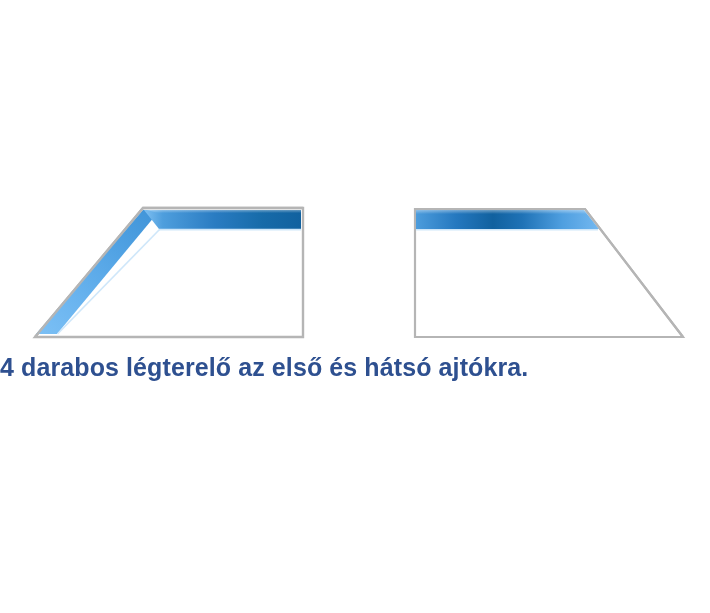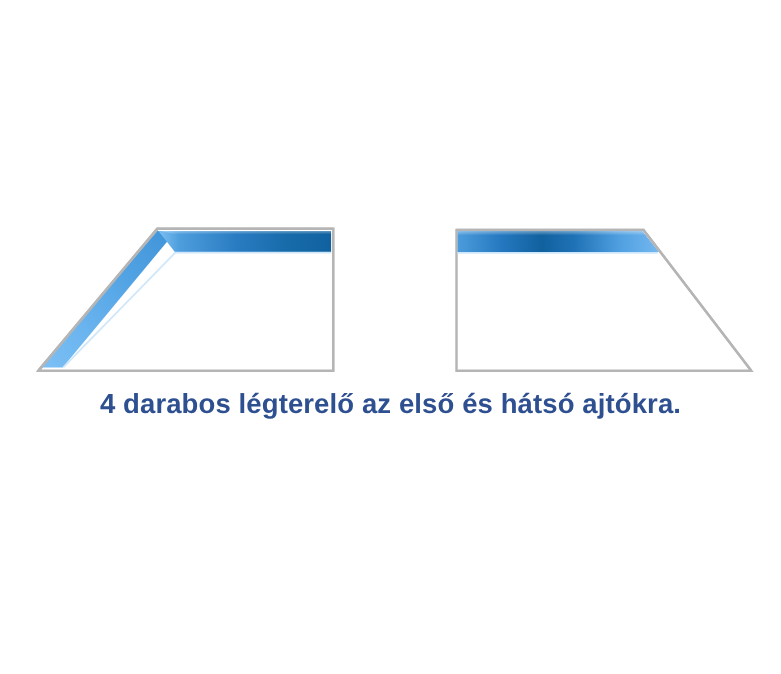--- a/index.html
+++ b/index.html
@@ -26,21 +26,20 @@
     top: 0;
     width: 710px;
     height: 613px;
     display: block;
   }
   #caption-text {
     position: absolute;
     left: 0;
     top: 352px;
     width: 710px;
-    text-align: center;
     font-family: "Liberation Sans", sans-serif;
     font-weight: bold;
     font-size: 25px;
     line-height: 30px;
     letter-spacing: 0.1px;
     color: #2e5090;
     white-space: nowrap;
   }
 </style>
 </head>

